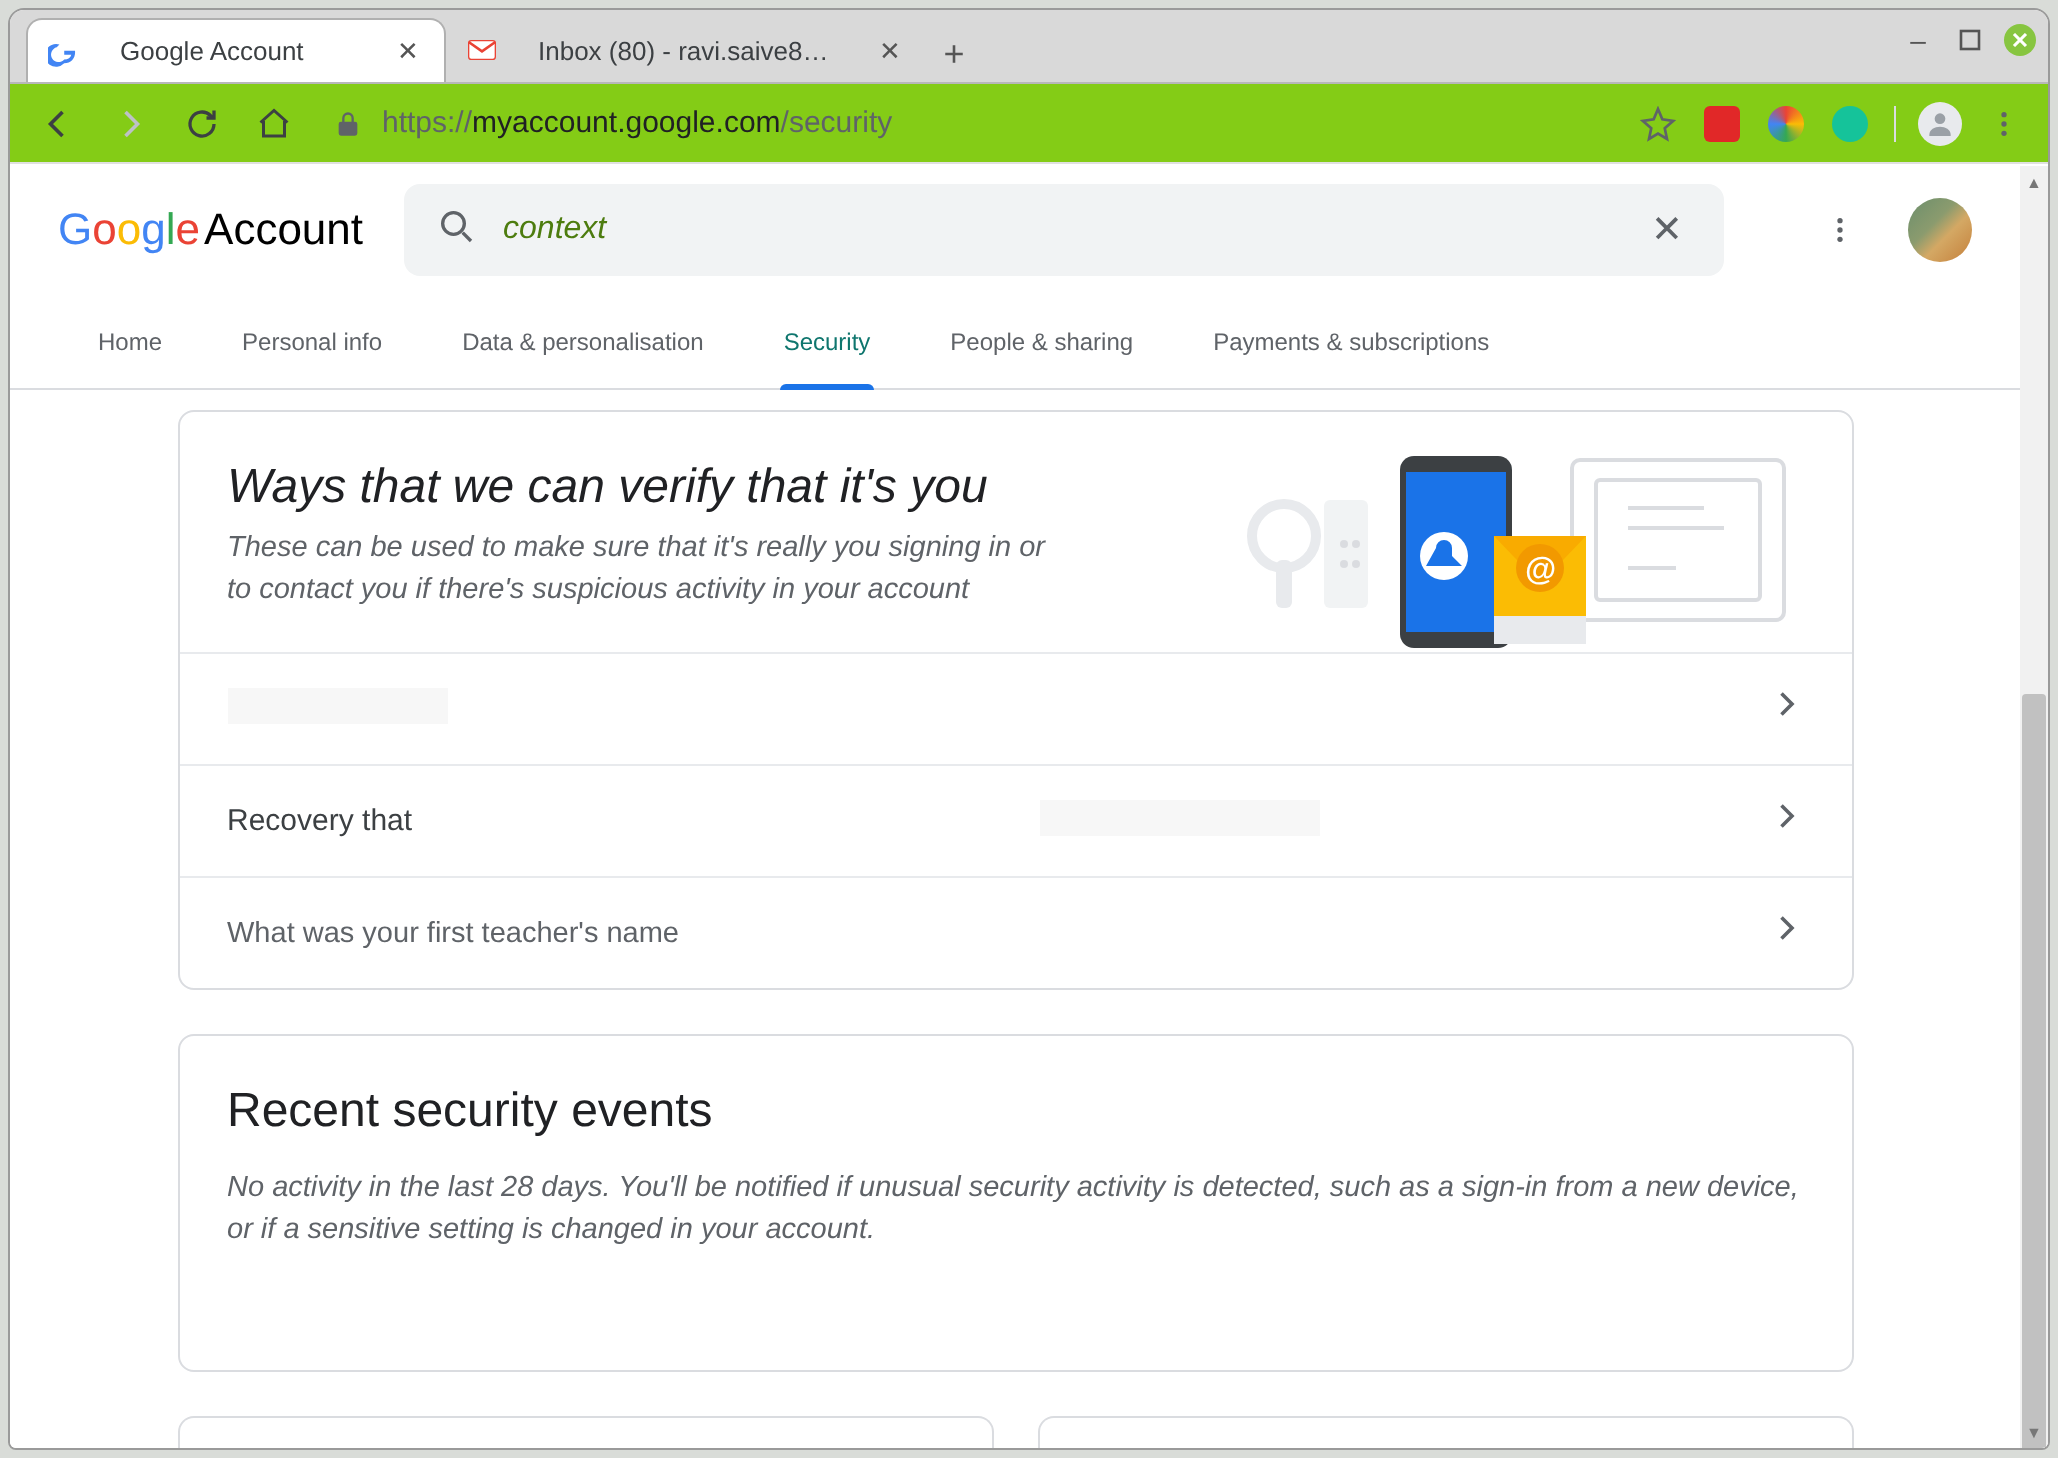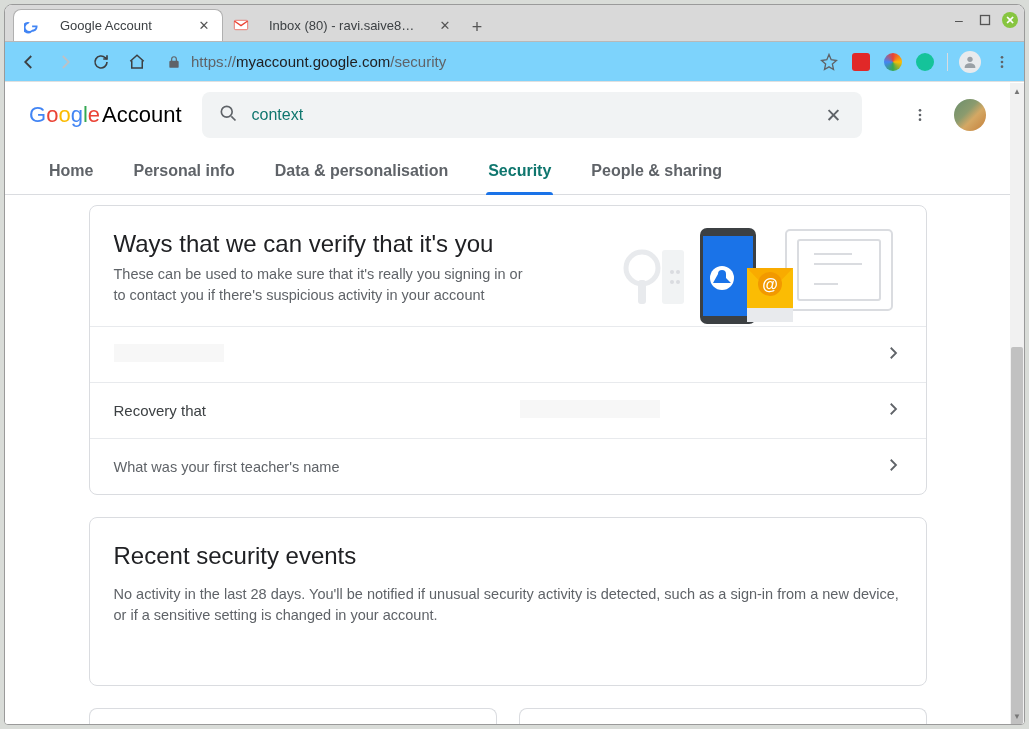--- a/index.html
+++ b/index.html
@@ -11,21 +11,21 @@
   .tab { height:32px; min-width:210px; max-width:240px; padding:0 10px; display:flex; align-items:center; gap:20px; font-size:13px; color:#3c4043; position:relative; }
   .tab.active { background:#fff; border-top-left-radius:8px; border-top-right-radius:8px; border:1px solid #b0b0b0; border-bottom:none; }
   .tab .favicon { width:16px; height:16px; flex-shrink:0; }
   .tab .tab-title { white-space:nowrap; overflow:hidden; text-overflow:ellipsis; flex:1; }
   .tab .tab-close { width:16px; height:16px; display:flex; align-items:center; justify-content:center; cursor:pointer; color:#555;}
   .new-tab-btn { width:28px; height:28px; display:flex; align-items:center; justify-content:center; cursor:pointer; font-size:18px; color:#555;}
   .window-controls { position:absolute; right:6px; top:6px; display:flex; gap:8px; align-items:center; }
   .wc-btn { width:18px; height:18px; display:flex; align-items:center; justify-content:center; cursor:pointer; font-size:14px; color:#555; }
   .wc-close { background:#87c540; width:16px; height:16px; border-radius:50%; color:#fff; font-size:11px; font-weight:bold; }
 
-  .toolbar { height:40px; background:#7dd3fc; display:flex; align-items:center; padding:0 8px; gap:4px; border-bottom:1px solid #e0e0e0; }
+  .toolbar { height:40px; background:#84cc16; display:flex; align-items:center; padding:0 8px; gap:4px; border-bottom:1px solid #e0e0e0; }
   .nav-btn { width:32px; height:32px; display:flex; align-items:center; justify-content:center; cursor:pointer; color:#3c4043; border-radius:50%; }
   .nav-btn.disabled { color:#bdc1c6; cursor:default; }
   .nav-btn svg { width:18px; height:18px; }
   .url-bar { flex:1; display:flex; align-items:center; padding:0 10px; height:30px; color:#202124; font-size:15px; }
   .lock-icon { width:14px; height:14px; margin-right:10px; color:#5f6368;}
   .url-text { color:#202124; }
   .url-text .scheme { color:#5f6368; }
   .url-text .path { color:#5f6368; }
   .tool-icon { width:28px; height:28px; display:flex; align-items:center; justify-content:center; cursor:pointer; }
   .ext-icon { width:18px; height:18px; border-radius:3px; }
@@ -34,51 +34,51 @@
 
   
   .viewport { position:absolute; left:0; right:0; top:78px; bottom:0; overflow:hidden; background:#fff; }
   .content-scroll { position:absolute; left:0; right:14px; top:0; bottom:0; overflow:hidden; }
   .page-header { height:64px; display:flex; align-items:center; padding:0 24px; position:relative; background:#fff; z-index:5;}
   .logo { display:flex; align-items:center; font-size:22px; font-weight:400; }
   .logo .g-blue{color:#4285F4} .logo .g-red{color:#EA4335} .logo .g-yellow{color:#FBBC05} .logo .g-green{color:#34A853}
   .logo .account-word { color:#000000; margin-left:2px; font-size:22px;}
   .searchbox { flex:0 0 660px; height:46px; background:#f1f3f4; border-radius:8px; margin-left:20px; display:flex; align-items:center; padding:0 16px; }
   .searchbox .s-icon { color:#5f6368; margin-right:14px; }
-  .searchbox input { border:none; background:transparent; font-size:16px; color:#0f766e; outline:none; flex:1; }
+  .searchbox input { border:none; background:transparent; font-size:16px; color:#4d7c0f; outline:none; flex:1;font-style:italic; }
   .searchbox .clear-btn { width:24px; height:24px; color:#5f6368; cursor:pointer; display:flex; align-items:center; justify-content:center; font-size:19px;}
   .hdr-actions { position:absolute; right:24px; display:flex; align-items:center; gap:22px; }
   .apps-btn { width:24px; height:24px; display:flex; align-items:center; justify-content:center; color:#5f6368; cursor:pointer;}
   .avatar { width:32px; height:32px; border-radius:50%; background: linear-gradient(135deg,#6b8e6c 0%, #8b9b6e 40%, #d4a864 60%, #c47f3a 100%); cursor:pointer; }
 
   .ghosted-bg { position:absolute; left:88px; top:0; right:88px; color:#5f6368; opacity:0.35; font-size:15px; pointer-events:none; }
   .ghost-row { display:flex; justify-content:space-between; padding:4px 28px; }
   .ghost-row.top { margin-top:6px; }
 
   .tab-nav { height:48px; border-bottom:1px solid #dadce0; display:flex; align-items:stretch; padding:0 24px; position:relative; background:#fff; z-index:4;}
-  .tab-nav-item { padding:0 20px; display:flex; align-items:center; font-size:16px; color:#5f6368; cursor:pointer; position:relative; font-weight:700;}
+  .tab-nav-item { padding:0 20px; display:flex; align-items:center; font-size:12px; color:#5f6368; cursor:pointer; position:relative; font-weight:400;}
   .tab-nav-item.active { color:#0f766e; }
   .tab-nav-item.active::after { content:""; position:absolute; left:18px; right:18px; bottom:-1px; height:3px; background:#1a73e8; border-radius:3px 3px 0 0;}
 
   .page-body { padding:10px 0 20px; display:flex; flex-direction:column; align-items:center; }
   .card { width:838px; border:1px solid #dadce0; border-radius:8px; margin-bottom:22px; padding:24px 0 0 0; background:#fff; }
   .card-inner { padding:0 24px; }
   .card h2 { font-size:24px; font-weight:400; color:#202124; margin-bottom:6px;}
   .card .subtitle { font-size:14.5px; color:#5f6368; max-width:420px; line-height:1.45; margin-bottom:20px;}
-  .verify-header { display:flex; justify-content:space-between; align-items:flex-start; }
+  .verify-header { display:flex; justify-content:space-between; align-items:flex-start;font-style:italic; }
   .verify-illus { width:300px; height:100px; flex-shrink:0; margin-top:-4px; }
   .row { height:56px; display:flex; align-items:center; padding:0 24px; border-top:1px solid #e8eaed; cursor:pointer; }
   .row:first-of-type { margin-top:14px; }
   .row .row-label { flex:0 0 406px; font-size:15px; color:#3c4043; }
   .row .row-value { flex:1; font-size:14.5px; color:#5f6368; }
   .row .chev { color:#5f6368; }
   .redacted { width:110px; height:18px; background:#f7f7f7; display:inline-block; }
   .redacted.wide { width:140px; }
 
-  .card.events .subtitle { max-width:100%; }
+  .card.events .subtitle { max-width:100%;font-style:italic; }
   .card.events { padding-bottom:39px; }
 
   .small-cards { width:838px; display:flex; gap:22px; }
   .small-cards .mini { flex:1; height:24px; border:1px solid #dadce0; border-top-left-radius:8px; border-top-right-radius:8px; border-bottom:none;}
 
   .scrollbar { position:absolute; right:0; top:0; width:14px; bottom:0; background:#f1f1f1; }
   .sb-btn { height:16px; display:flex; align-items:center; justify-content:center; color:#777; font-size:8px;}
   .sb-track { position:absolute; top:16px; bottom:16px; left:0; right:0; }
   .sb-thumb { position:absolute; left:1px; right:1px; background:#c1c1c1; border-radius:2px; top:248px; height:380px;}
 </style>
@@ -239,20 +239,23 @@
             <span>Personal info</span>
           </div>
         <div class="tab-nav-item">
             <span>Data &amp; personalisation</span>
           </div>
         <div class="tab-nav-item active">
             <span>Security</span>
           </div>
         <div class="tab-nav-item">
             <span>People &amp; sharing</span>
+          </div>
+        <div class="tab-nav-item">
+            <span>Payments &amp; subscriptions</span>
           </div>
       </div>
 
       <div class="page-body">
 
         <div class="card">
           <div class="card-inner">
             <div class="verify-header">
               <div>
                 <h2>Ways that we can verify that it's you</h2>

